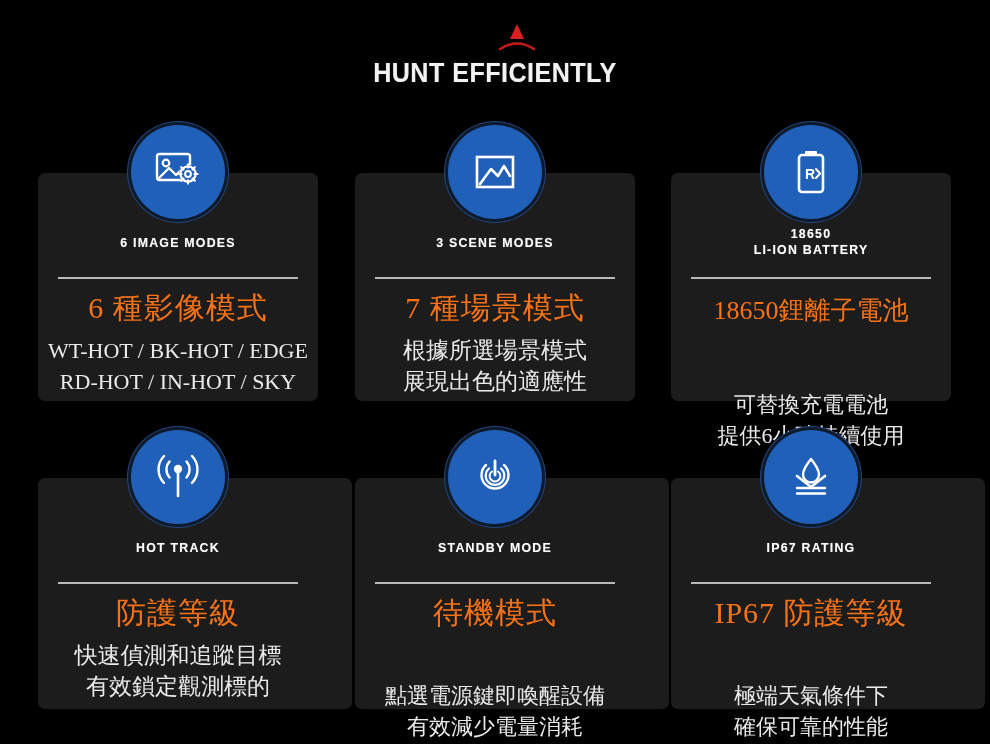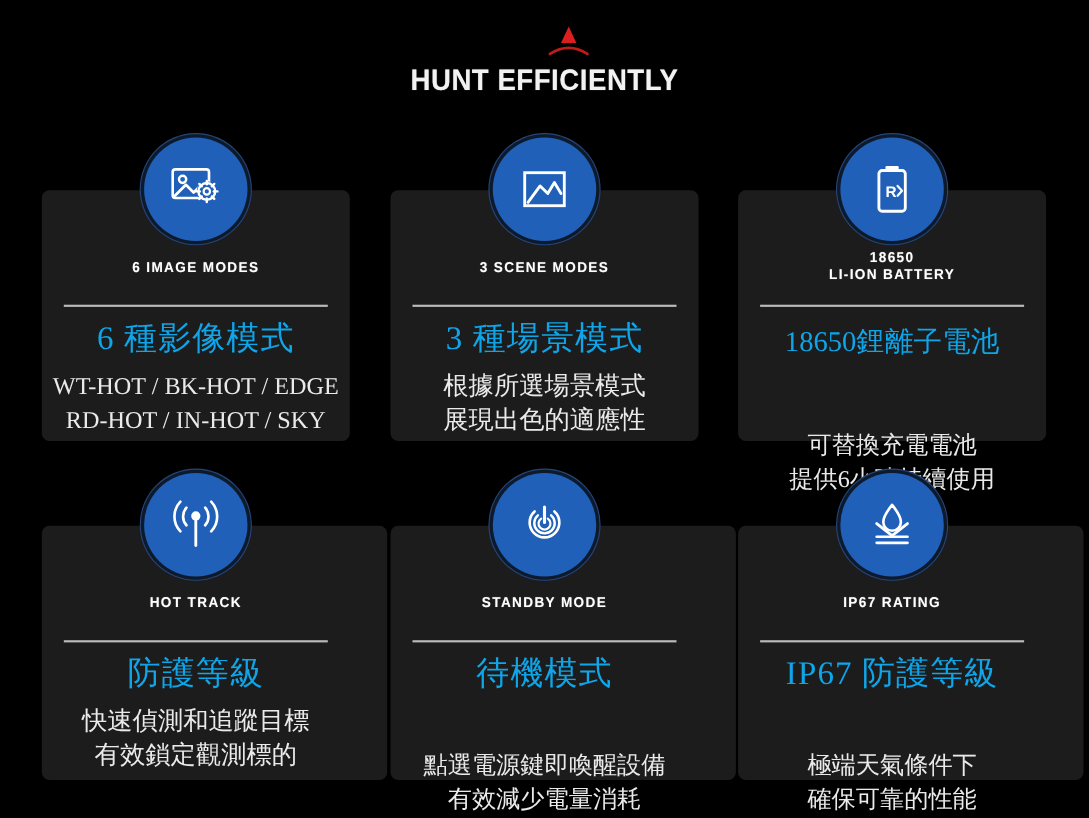--- a/index.html
+++ b/index.html
@@ -124,21 +124,21 @@
     height: 2px;
     background: #b9b9b9;
   }
 
   .headline-cn {
     position: absolute;
     left: 0;
     width: 280px;
     top: 115px;
     text-align: center;
-    color: #0ea5e9;
+    color: #f97316;
     font-family: "Liberation Serif", serif;
     font-size: 30px;
     line-height: 40px;
     letter-spacing: 1px;
     white-space: nowrap;
   }
   .headline-cn.small {
     font-size: 26px;
     top: 118px;
     letter-spacing: 0px;
@@ -209,21 +209,21 @@
           </g>
         </g>
       </svg>
     </div>
   </div>
 
   <div class="card-slot col-1 row-0">
     <div class="card">
       <div class="eyebrow">3 SCENE MODES</div>
       <div class="divider"></div>
-      <div class="headline-cn">3 種場景模式</div>
+      <div class="headline-cn">7 種場景模式</div>
       <div class="body-cn">
         <span class="body-line">根據所選場景模式</span>
         <span class="body-line">展現出色的適應性</span>
       </div>
     </div>
     <div class="icon-badge">
       <svg width="44" height="40" viewBox="0 0 44 40">
         <rect x="4" y="5" width="36" height="30" fill="none" stroke="#ffffff" stroke-width="2.6"></rect>
         <path d="M7 32 L18 17 L25 24 L31 14 L37 24" fill="none" stroke="#ffffff" stroke-width="2.6" stroke-linejoin="round" stroke-linecap="round"></path>
       </svg>

